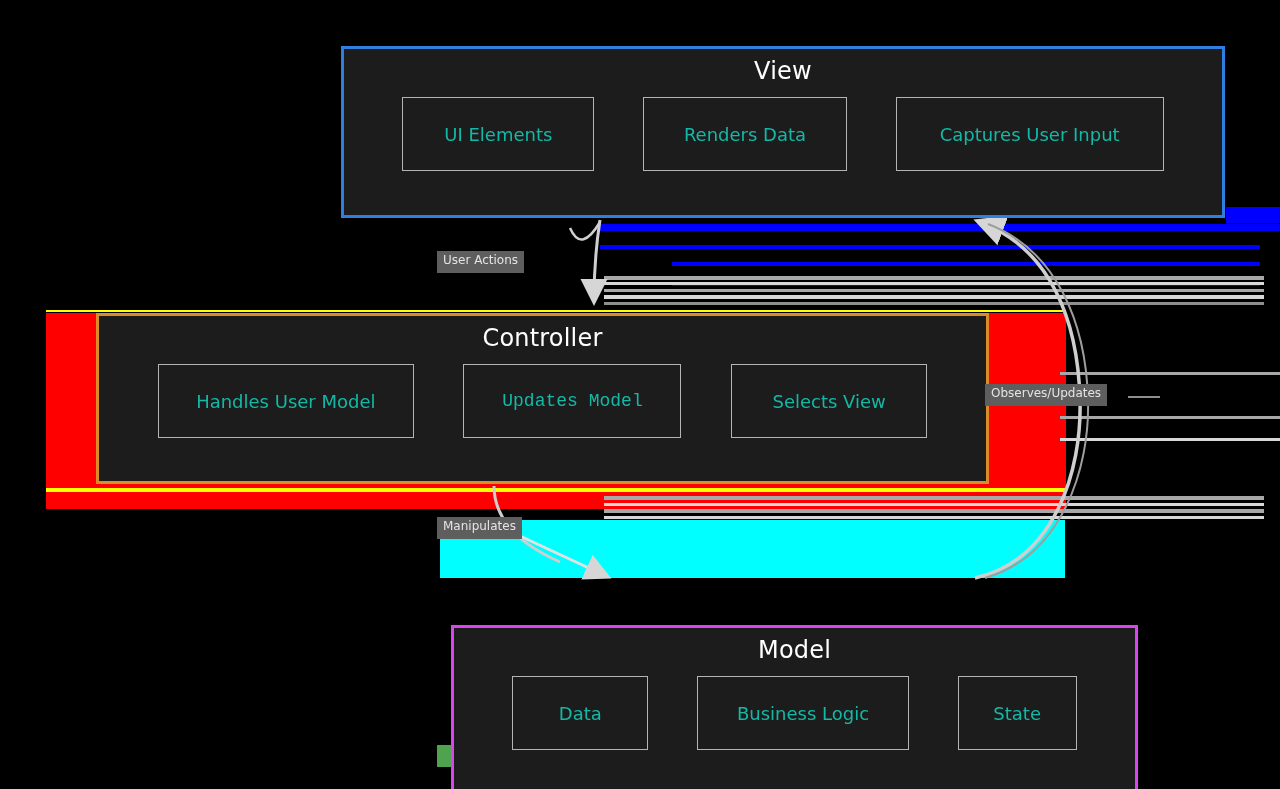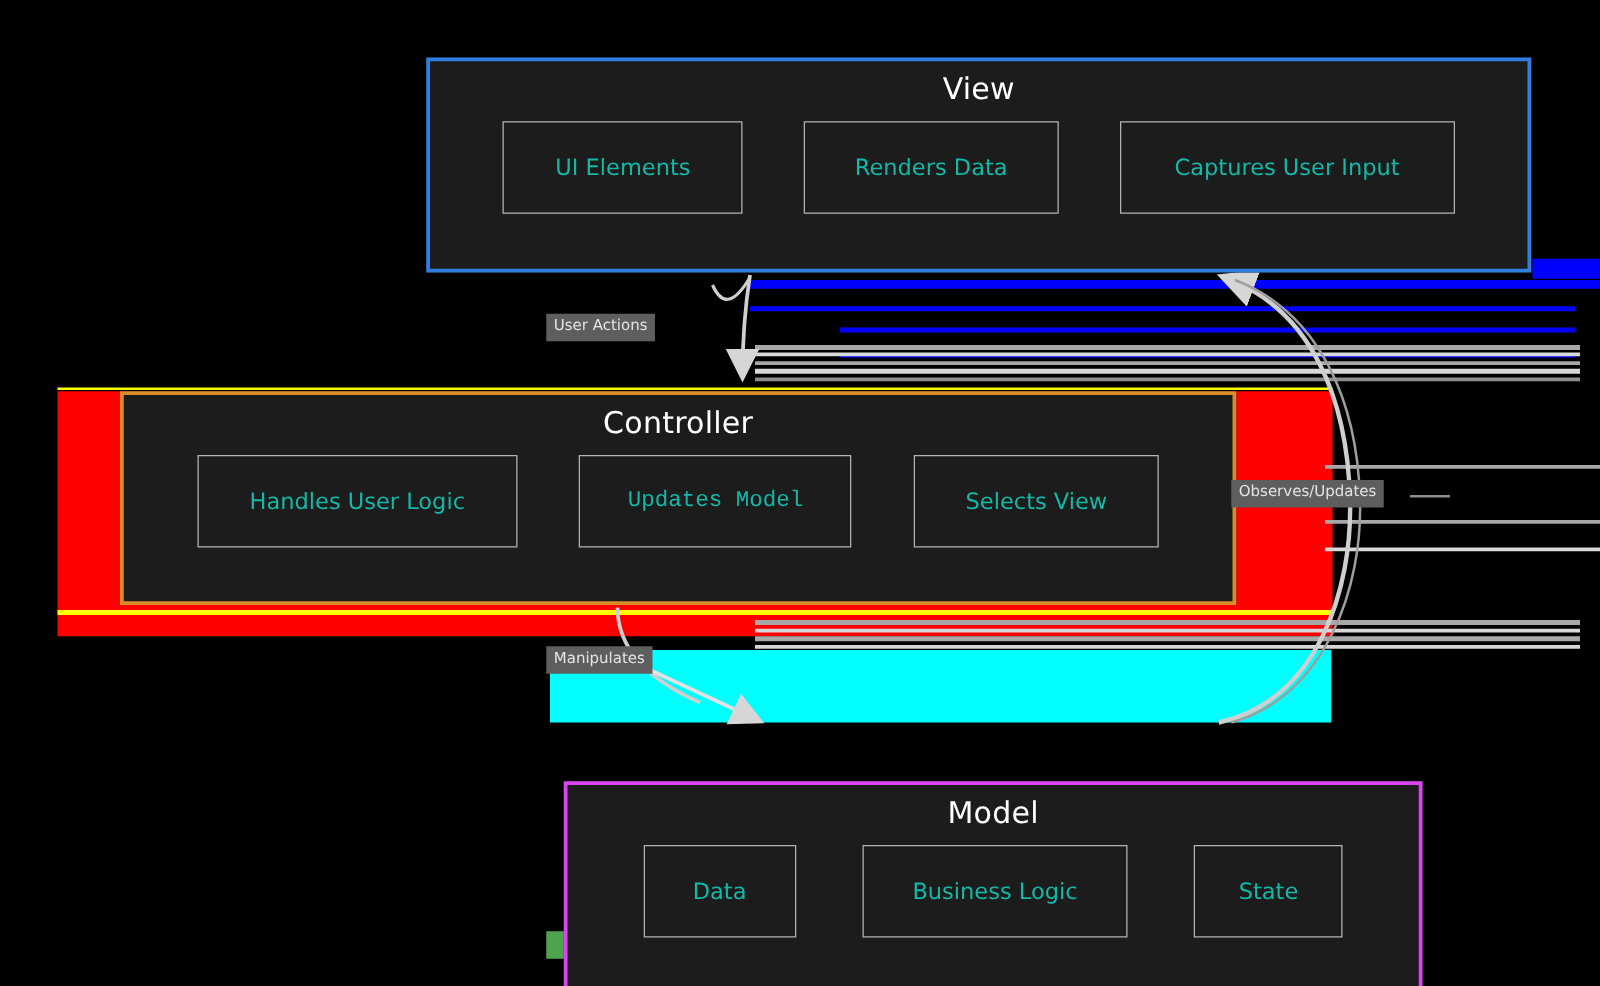--- a/index.html
+++ b/index.html
@@ -114,30 +114,30 @@
     <div class="sublist">
       <div class="subbox" style="width:192px;">UI Elements</div>
       <div class="subbox" style="width:204px;">Renders Data</div>
       <div class="subbox" style="width:268px;">Captures User Input</div>
     </div>
   </div>
 
   <div class="layer" id="box-controller">
     <div class="layer-title">Controller</div>
     <div class="sublist">
-      <div class="subbox" style="width:256px;">Handles User Logic</div>
+      <div class="subbox" style="width:256px;">Handles User Model</div>
       <div class="subbox" style="width:218px;font-family:Liberation Mono, monospace;">Updates Model</div>
       <div class="subbox" style="width:196px;">Selects View</div>
     </div>
   </div>
 
   <div class="layer" id="box-model">
     <div class="layer-title">Model</div>
     <div class="sublist">
-      <div class="subbox" style="width:122px;">Data</div>
+      <div class="subbox" style="width:136px;">Data</div>
       <div class="subbox" style="width:212px;">Business Logic</div>
       <div class="subbox" style="width:119px;">State</div>
     </div>
   </div>
 
   <div class="edge-label" id="label-user-actions">User Actions</div>
   <div class="edge-label" id="label-manipulates">Manipulates</div>
   <div class="edge-label" id="label-observes">Observes/Updates</div>
 
 </div>

